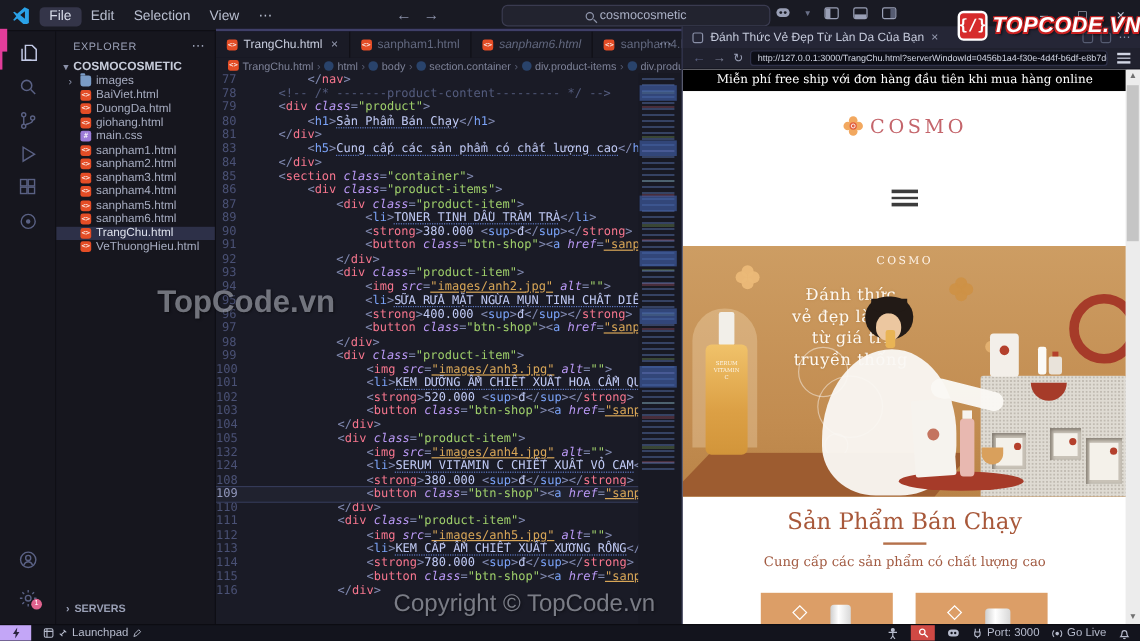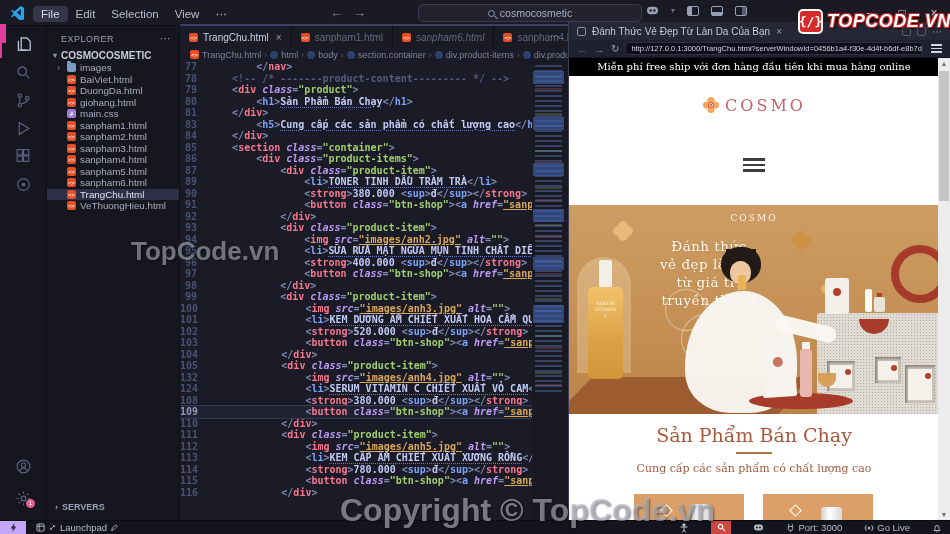--- a/index.html
+++ b/index.html
@@ -62,21 +62,21 @@
     border-right:1px solid #0e0e14;background:#191a24;white-space:nowrap;}
   .tab.active{background:#1a1b26;color:#c9cedf;}
   .tab.preview .tab-label{font-style:italic;}
   .tab .close{font-size:10px;color:#9aa0b6;margin-left:2px;}
   .tab-more{position:absolute;right:8px;top:4px;color:#8a90a8;font-size:11px;}
   .crumbs{height:13px;display:flex;align-items:center;gap:3px;padding-left:10px;font-size:9px;color:#7d8298;white-space:nowrap;overflow:hidden;}
   .crumb{display:flex;align-items:center;gap:3px;}
   .crumb-sep{color:#565c72;font-size:9px;}
   .crumb-ic{width:8px;height:8px;border-radius:50%;background:#29436b;color:#6db3f2;font-size:5px;line-height:8px;text-align:center;font-family:"DejaVu Sans Mono",monospace;}
   .code{position:absolute;left:0;top:35px;right:36px;bottom:0;overflow:hidden;
-    font-family:"DejaVu Sans Mono",monospace;font-size:10px;line-height:11.5px;font-weight:bold;}
+    font-family:"DejaVu Sans Mono",monospace;font-size:10px;line-height:11.5px;}
   .code-line{display:flex;height:11.5px;white-space:pre;}
   .code-line .ln{flex:0 0 28px;text-align:right;padding-right:11px;color:#4a5175;}
   .code-line.cur{background:rgba(70,75,105,.14);outline:1px solid #343a58;}
   .code-line.cur .ln{color:#9298bd;}
   .sg-p{color:#8089b0}.sg-tp{color:#f7768e}.sg-tb{color:#7aa2f7}
   .sg-a{color:#bb9af7;font-style:italic}.sg-s{color:#9ece6a}
   .sg-l{color:#d8a657;text-decoration:underline;text-underline-offset:1px}
   .sg-t{color:#c0caf5}
   .sg-v{color:#c0caf5;text-decoration:underline dotted #5f7bc7;text-underline-offset:2px}
   .sg-c{color:#545c7e}
@@ -175,34 +175,34 @@
   .pcard .diamond{position:absolute;left:28px;top:12px;width:9px;height:9px;border:1.5px solid #fff;transform:rotate(45deg);}
   .pcard .cyl{position:absolute;left:58px;top:10px;width:17px;height:27px;border-radius:3px 3px 2px 2px;
     background:linear-gradient(90deg,#cfcfcf,#ffffff 40%,#d8d8d8);}
   .pcard .cyl.jar{width:21px;height:23px;top:13px;}
 
   
   .statusbar{position:absolute;left:0;bottom:0;width:950px;height:14px;background:#13141d;
     border-top:1px solid #0c0c12;display:flex;align-items:center;font-size:9.5px;color:#b7bccd;z-index:8;}
   .remote-pill{width:26px;height:14px;background:#c3a6f7;display:flex;align-items:center;justify-content:center;color:#2a2440;font-size:9px;}
   .sb-item{display:flex;align-items:center;gap:3px;margin-left:10px;white-space:nowrap;}
-  .sb-right{margin-left:auto;display:flex;align-items:center;gap:22px;padding-right:8px;}
+  .sb-right{margin-left:auto;display:flex;align-items:center;gap:10px;padding-right:8px;}
   .sb-ic{display:flex;align-items:center;color:#b7bccd;}
   .red-tile{width:20px;height:14px;background:#cf4944;display:flex;align-items:center;justify-content:center;}
 
   
   .wm-logo{position:absolute;left:798px;top:9px;display:flex;align-items:center;gap:4px;z-index:30;}
   .wm-logo .ic{width:25px;height:25px;background:#d62b2b;border:2px solid #fff;border-radius:5px;
     color:#fff;font-weight:bold;font-size:13px;display:flex;align-items:center;justify-content:center;
     font-family:"DejaVu Sans Mono",monospace;}
   .wm-logo .txt{font-size:18px;font-weight:bold;font-style:italic;color:#fff;letter-spacing:.5px;
     text-shadow:-1px -1px 0 #c22,1px -1px 0 #c22,-1px 1px 0 #c22,1px 1px 0 #c22,2px 2px 2px rgba(0,0,0,.6);}
   .wm-mid{position:absolute;left:131px;top:236px;font-size:26px;font-weight:bold;color:rgba(195,198,210,.55);
     text-shadow:1px 1px 2px rgba(0,0,0,.45);z-index:30;}
-  .wm-bot{position:absolute;left:340px;top:492px;font-size:32px;font-weight:bold;color:rgba(190,193,204,.6);
+  .wm-bot{position:absolute;left:328px;top:492px;font-size:20px;font-weight:normal;color:rgba(190,193,204,.6);
     text-shadow:1px 1px 2px rgba(0,0,0,.45);z-index:30;}
 </style>
 </head>
 <body>
 
 <div id="screen">
 
   <div class="titlebar">
     <span class="vslogo">
       <svg width="15" height="15" viewBox="0 0 16 16">

